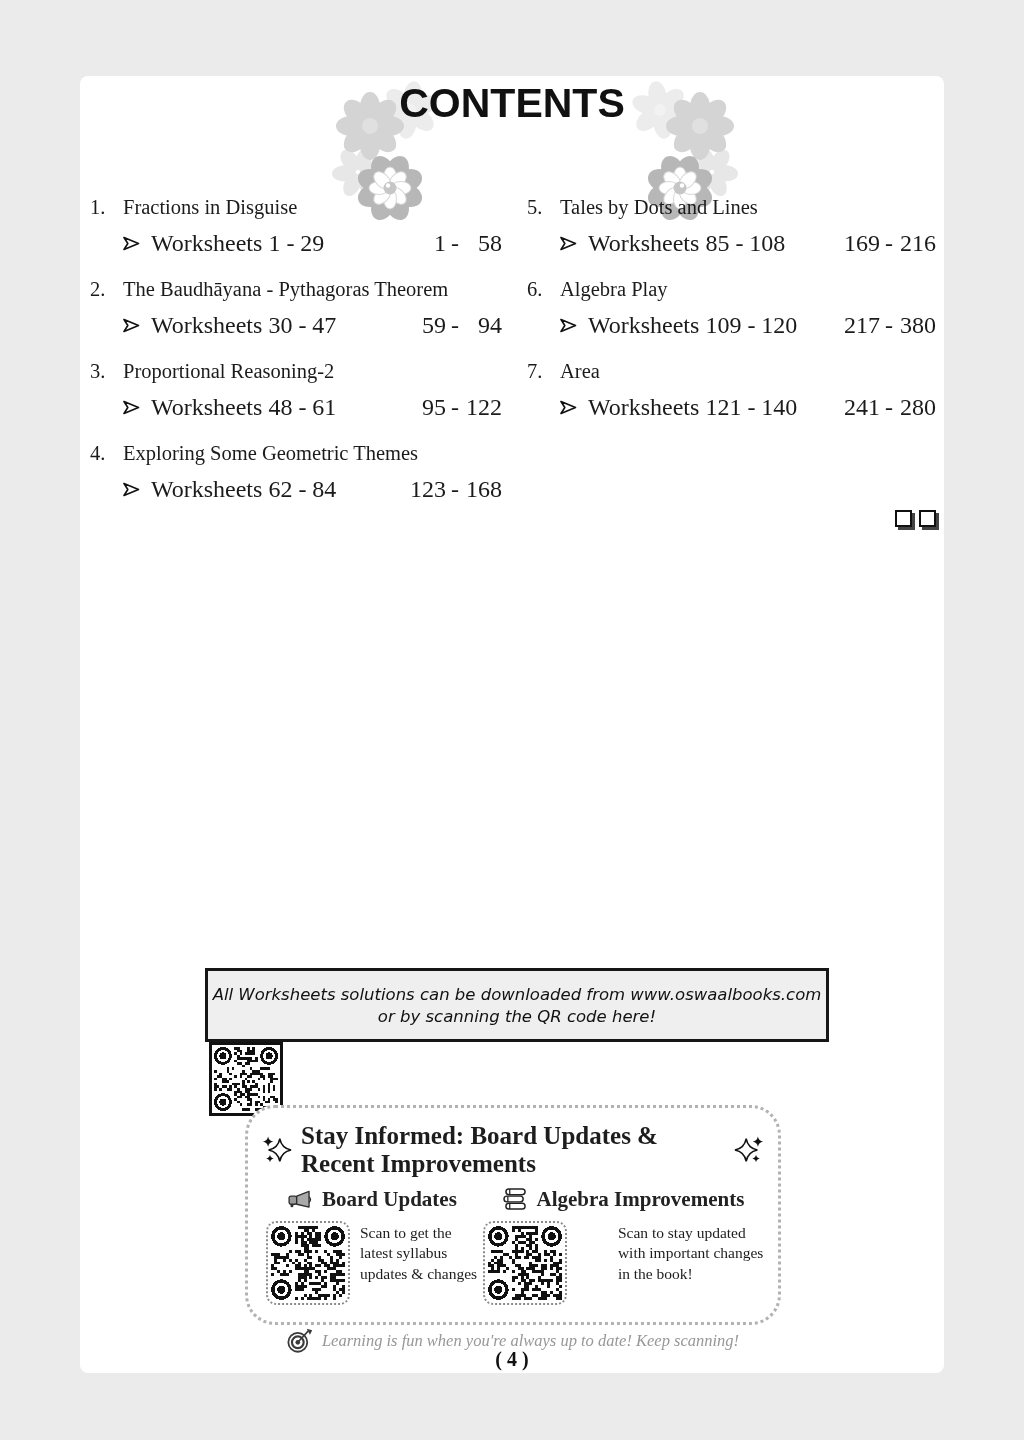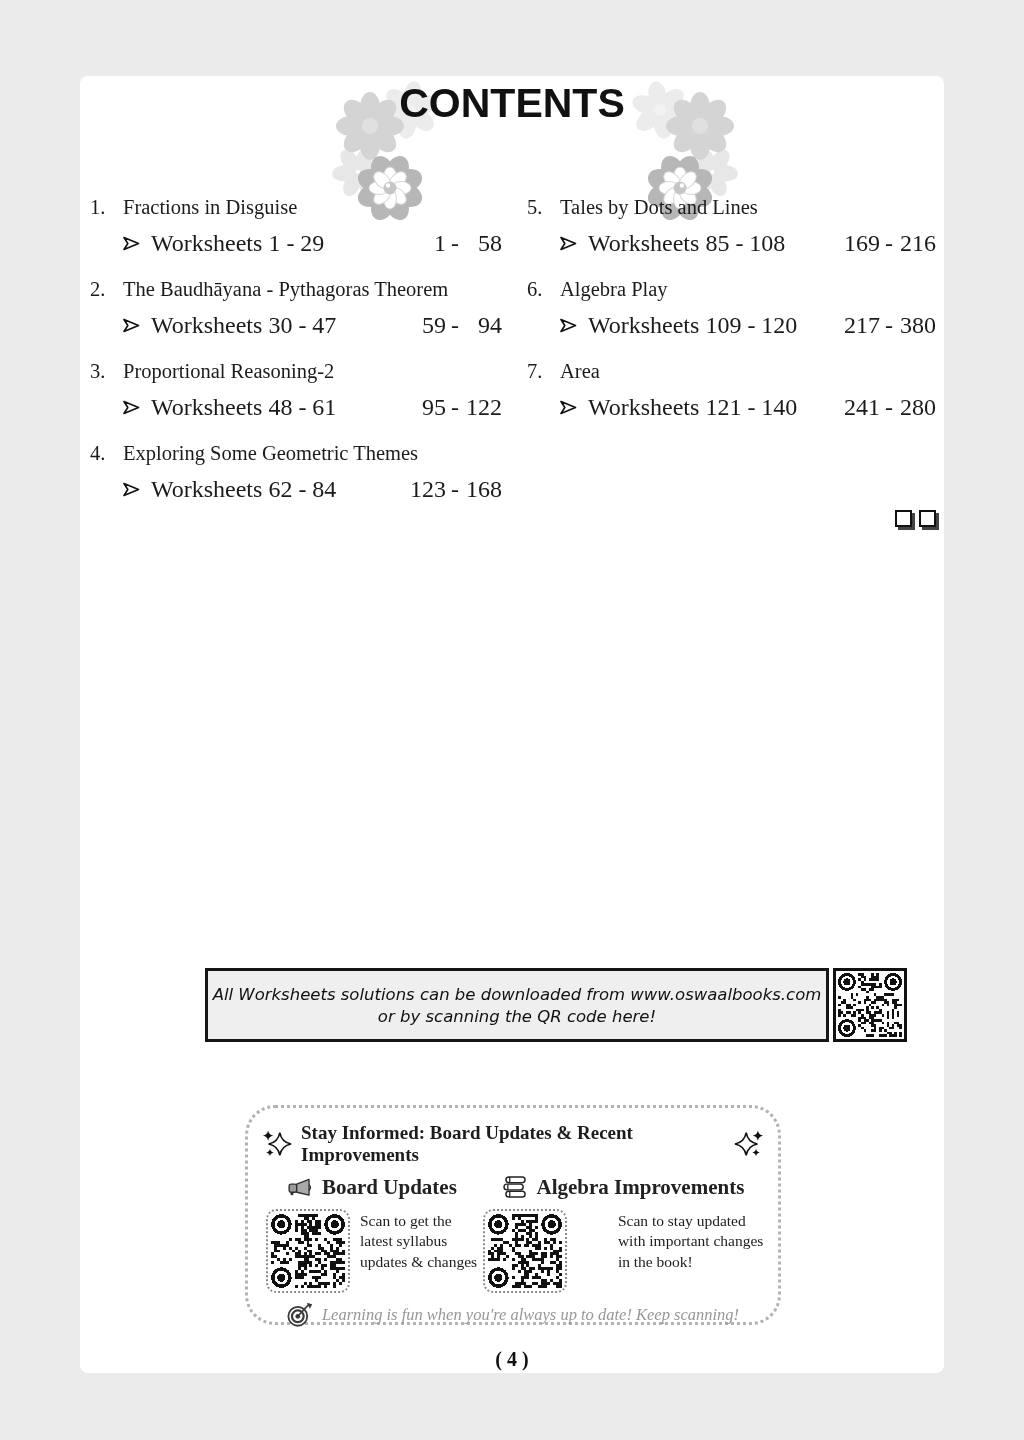--- a/index.html
+++ b/index.html
@@ -24,46 +24,46 @@
   .ws-bullet{flex:none;width:17px;height:15px;margin-right:11px;display:inline-block;}
   .ws-pages{margin-left:auto;display:flex;}
   .pg-a{width:38px;text-align:right;}
   .pg-dash{width:18px;text-align:center;}
   .pg-b{width:38px;text-align:right;}
   
   .end-marks{position:absolute;top:434px;right:8px;display:flex;gap:7px;}
   .end-sq{width:13px;height:13px;border:2.5px solid #111;background:#fff;
     box-shadow:3px 3px 0 0 #444;}
   
-  .solutions-row{position:absolute;left:125px;top:892px;display:flex;align-items:stretch;}
+  .solutions-row{position:absolute;left:125px;top:892px;display:flex;align-items:stretch;flex-direction:column;}
   .solutions-box{width:624px;height:74px;box-sizing:border-box;border:3px solid #161616;
     background:#efefef;display:flex;flex-direction:column;justify-content:center;
     align-items:center;gap:3px;font-family:"DejaVu Sans",sans-serif;font-style:italic;
     font-size:16.5px;color:#111;}
   .qr-large{width:74px;height:74px;box-sizing:border-box;border:3.5px solid #111;
     background:#fff;margin-left:4px;padding:2px;}
   .qr-large svg,.qr-small svg{width:100%;height:100%;display:block;}
   
   .stay-box{position:absolute;left:165px;top:1029px;width:536px;height:220px;
     box-sizing:border-box;border:3px dotted #b2b2b2;border-radius:30px;
     padding:14px 14px 8px 14px;background:#fff;}
   .stay-title{display:flex;justify-content:center;align-items:center;gap:9px;
-    font-weight:700;font-size:19px;color:#1d1d1d;}
+    font-weight:700;font-size:25px;color:#1d1d1d;}
   .stay-cols{display:grid;grid-template-columns:44% 56%;margin-top:9px;}
   .stay-head{display:flex;align-items:center;justify-content:center;gap:9px;
     font-weight:700;font-size:21px;color:#222;}
   .scan-row{display:flex;gap:10px;margin-top:9px;}
   .scan-row.left-col{padding-left:4px;}
   .qr-small{width:74px;height:74px;flex:none;box-sizing:content-box;padding:3px;
     border:2px dotted #8a8a8a;border-radius:10px;background:#fff;}
   .scan-text{font-size:15.5px;line-height:1.32;color:#1d1d1d;padding-top:2px;}
   .scan-text.one{width:150px;}
   .scan-text.two{width:180px;margin-left:41px;}
   .stay-footer{display:flex;justify-content:center;align-items:center;gap:8px;
-    margin-top:8px;font-style:italic;font-size:16.5px;color:#979797;}
+    margin-top:22px;font-style:italic;font-size:16.5px;color:#979797;}
   
   .page-num{position:absolute;left:0;right:0;top:1272px;text-align:center;
     font-weight:700;font-size:20px;color:#111;}
   .icon{display:inline-block;line-height:0;}
 </style>
 </head>
 <body>
 
 <div class="card">
 

